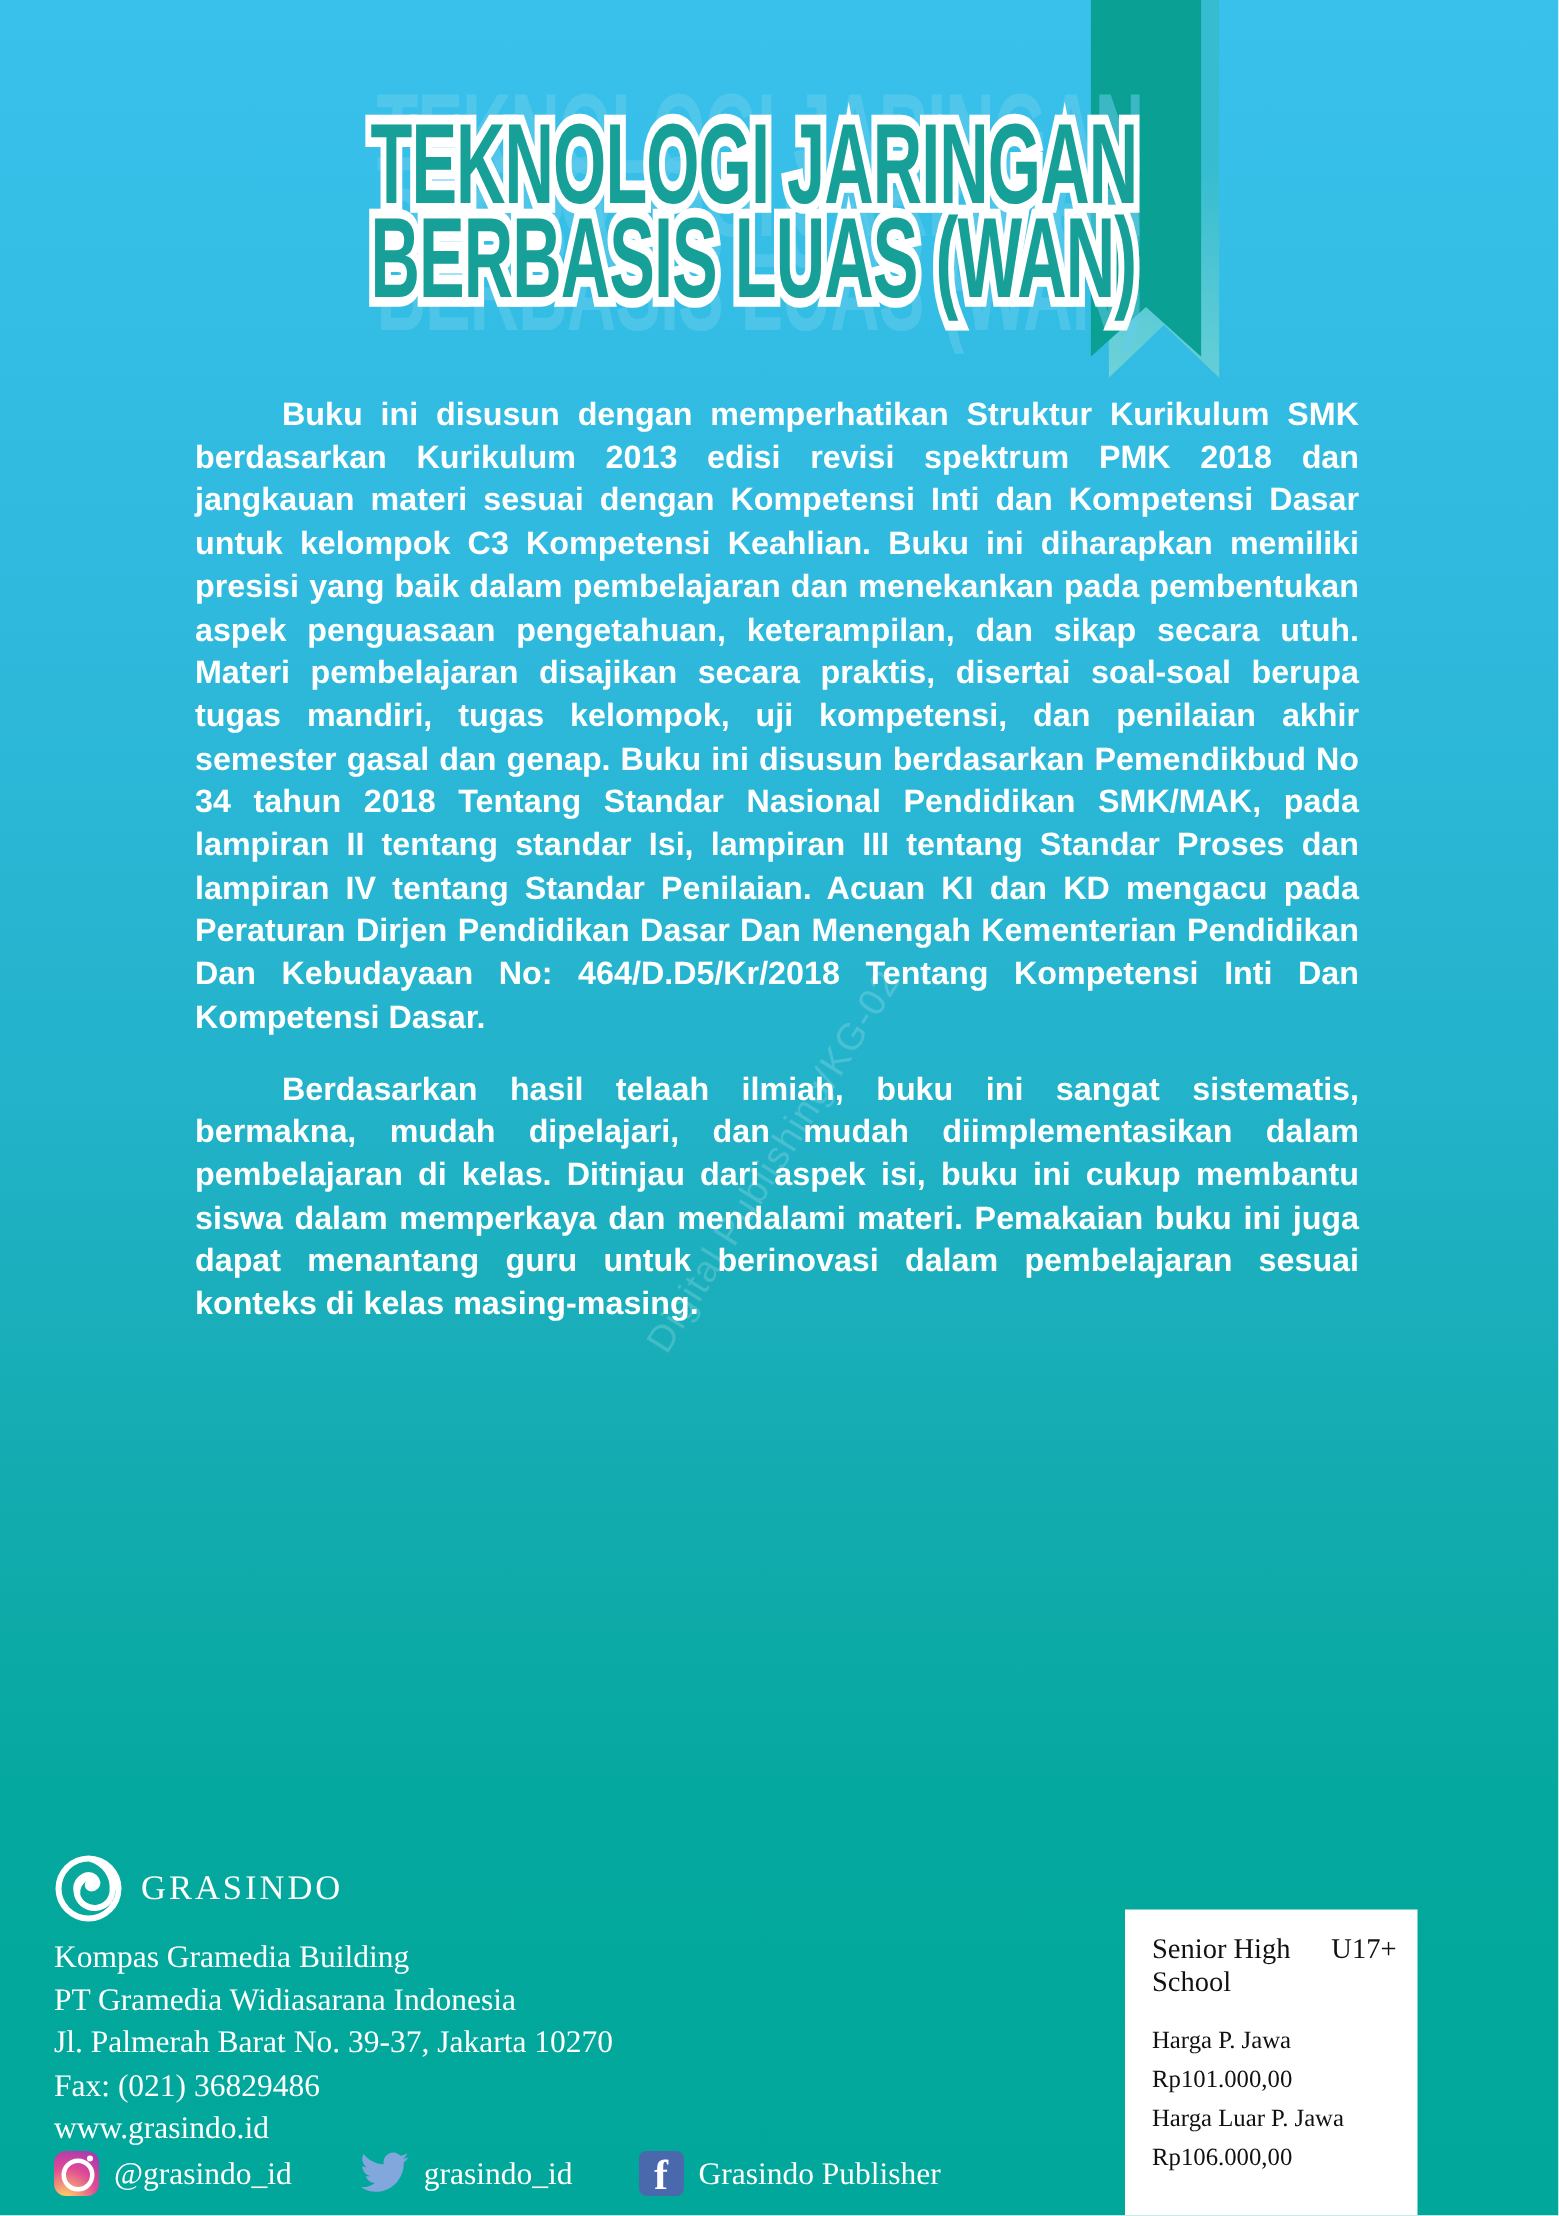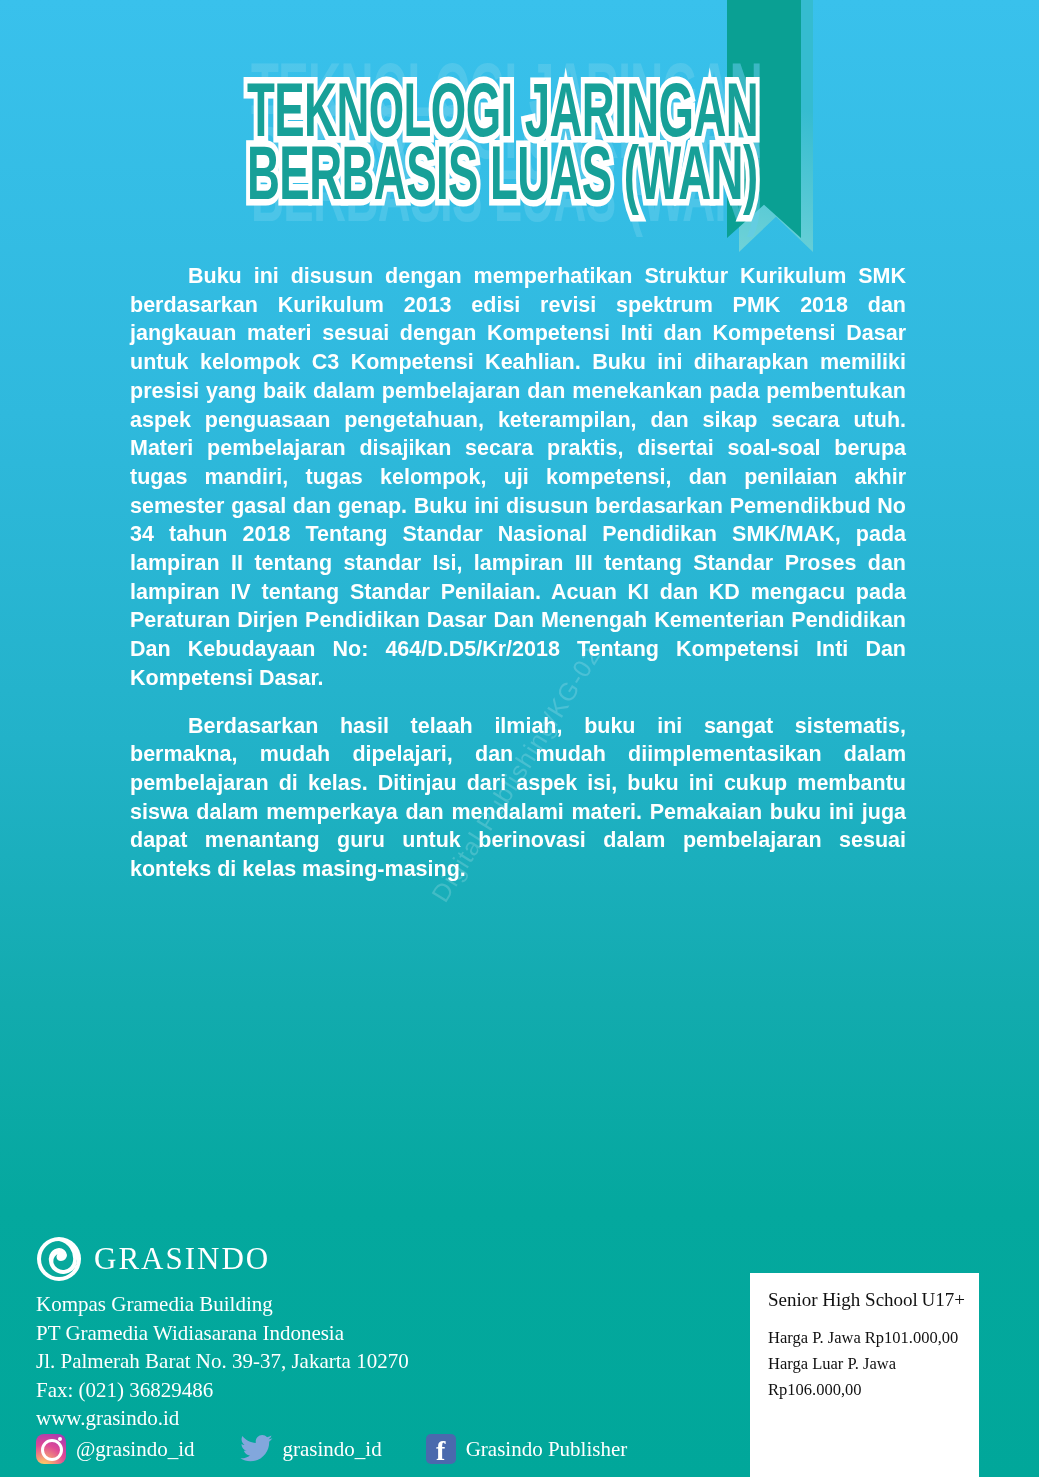--- a/index.html
+++ b/index.html
@@ -65,21 +65,21 @@
     font-size:25px; letter-spacing:1px;
     white-space:nowrap;
     z-index:1;
     pointer-events:none;
   }
 
   
   .publisher{position:absolute; left:36px; top:1236px; color:#fff; font-family:"Liberation Serif", serif;}
   .brand-row{display:flex; align-items:center; margin-bottom:8px;}
   .brand-logo{width:46px; height:46px; position:relative; margin-right:12px;}
-  .brand-name{font-size:31px; letter-spacing:2px; color:#fff;}
+  .brand-name{font-size:23px; letter-spacing:2px; color:#fff;}
   .addr{font-size:21px; line-height:28.5px;}
 
   .social-row{
     position:absolute; left:36px; top:1434px;
     display:flex; align-items:center;
     color:#fff; font-family:"Liberation Serif", serif; font-size:21px;
   }
   .social-item{display:flex; align-items:center; margin-right:44px;}
   .social-item .lbl{margin-left:10px;}
   .ig-icon{
@@ -96,21 +96,21 @@
   }
   .tw-icon{width:34px; height:30px;}
   .fb-icon{
     width:30px; height:30px; border-radius:5px; background:#4a69ad;
     color:#fff; font-family:"Liberation Serif", serif; font-weight:bold;
     font-size:28px; text-align:center; line-height:34px; overflow:hidden;
   }
 
   
   .price-box{
-    position:absolute; left:750px; top:1273px; width:229px; height:204px;
+    position:absolute; left:750px; top:1273px; width:195px; height:204px;
     background:#fff; color:#111;
     font-family:"Liberation Serif", serif;
   }
   .price-box .head{
     display:flex; justify-content:space-between;
     padding:16px 14px 6px 18px; font-size:19px;
   }
   .bars-row{position:relative; height:92px;}
   .barcode-main{
     position:absolute; left:18px; top:0; width:128px; height:80px;

